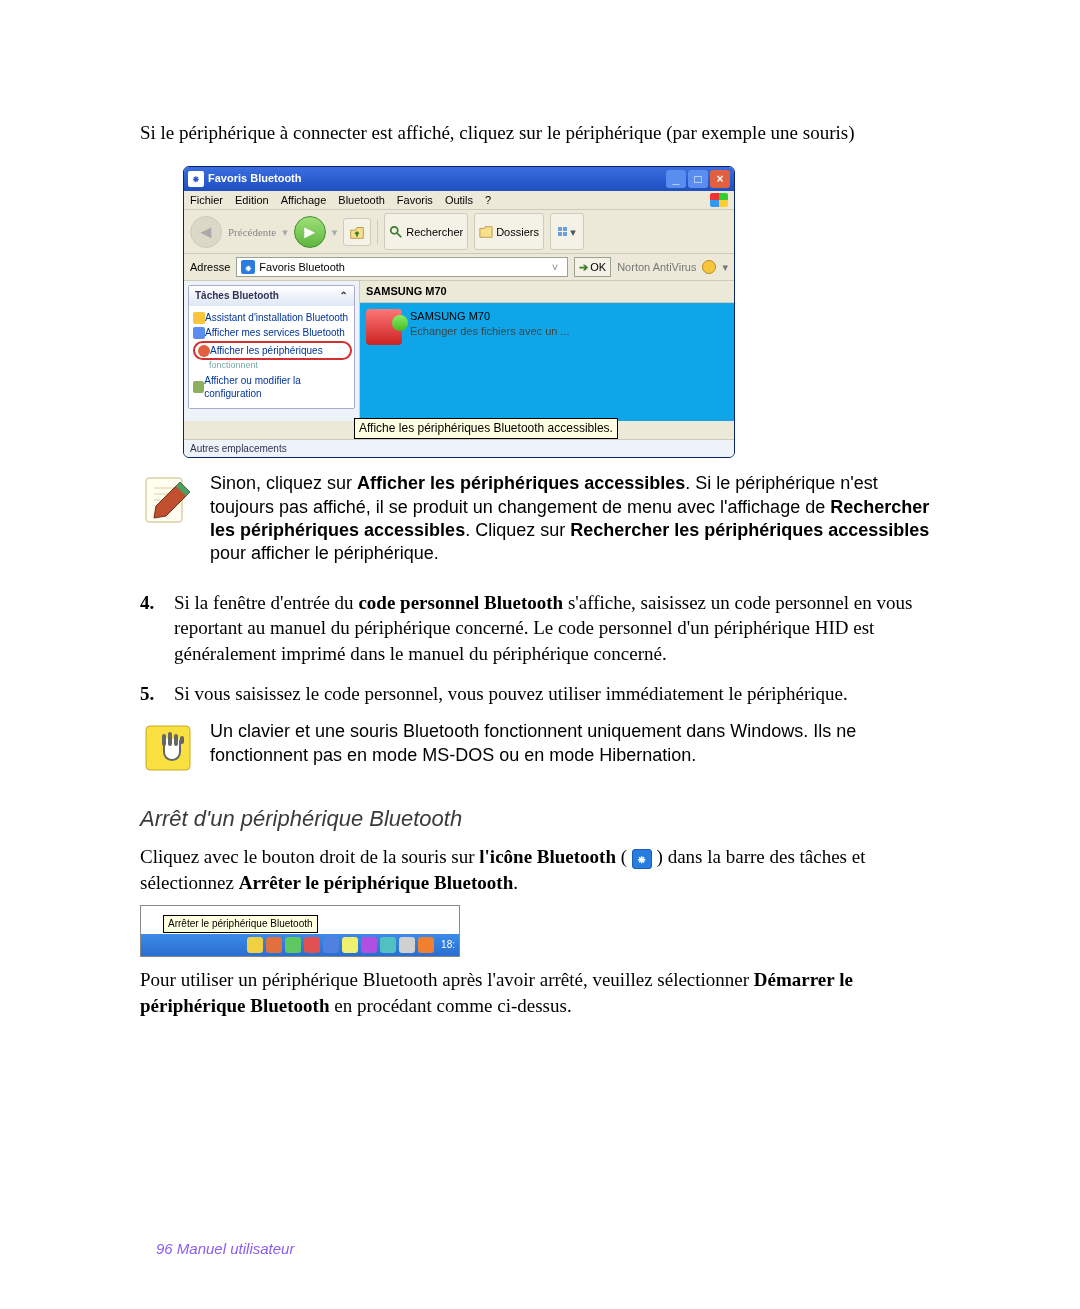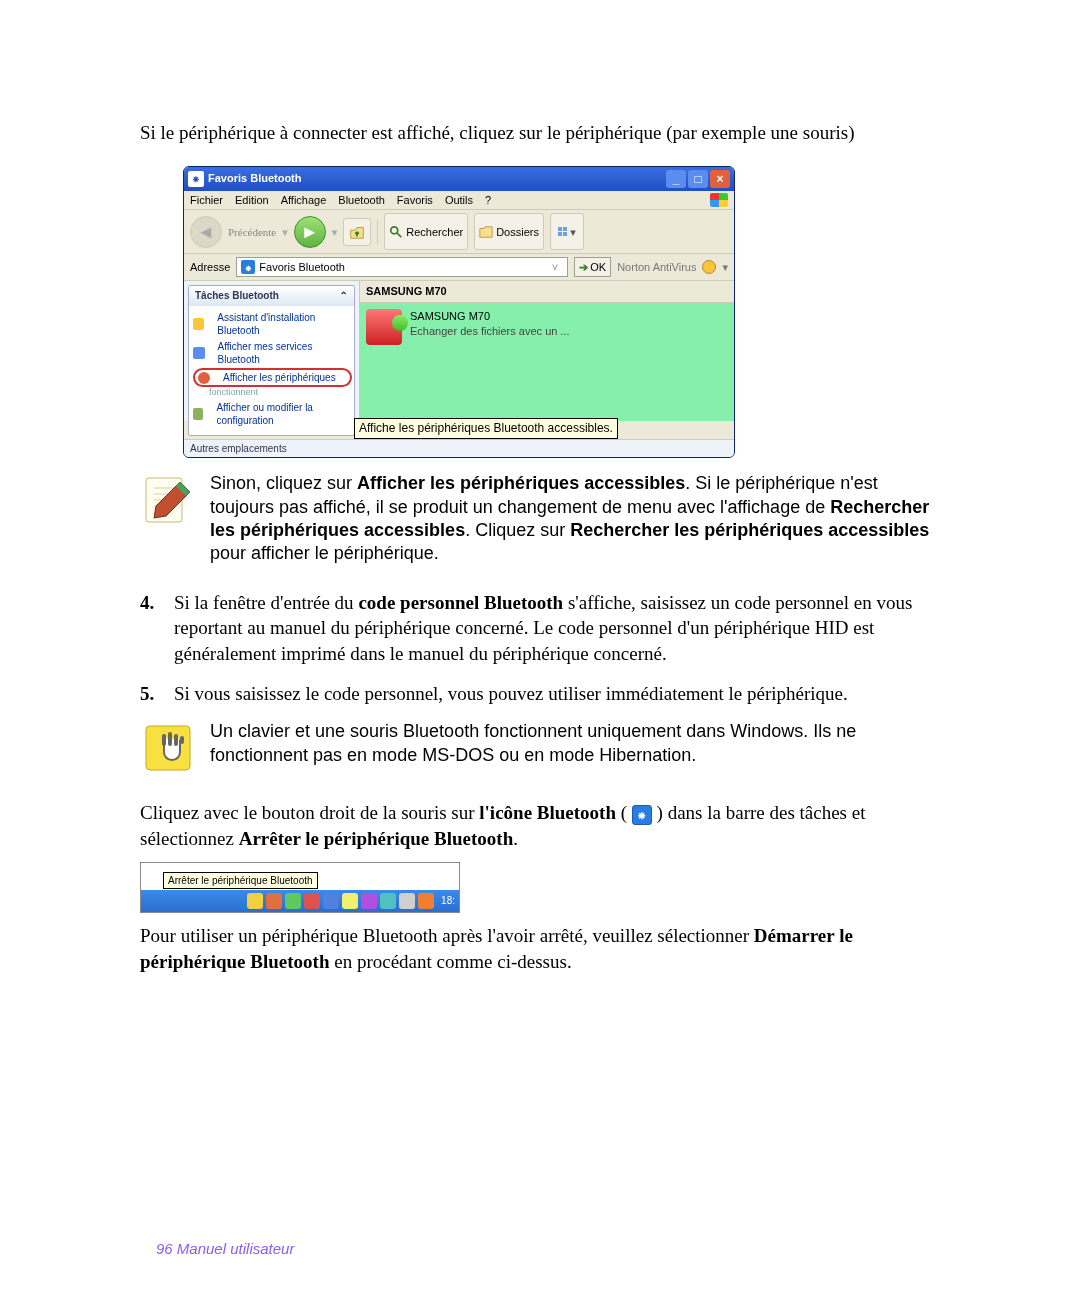--- a/index.html
+++ b/index.html
@@ -66,30 +66,30 @@
   .tb-green{background:linear-gradient(#9fe07a,#5db63f);color:#fff;border:1px solid #40902c;}
   .tb-label{color:#888;font-family:Liberation Serif, serif;}
   .xp-addr{
     background:#ece9d8;padding:3px 6px;display:flex;align-items:center;gap:6px;border-bottom:1px solid #cfcabc;
   }
   .xp-addr .addr-input{
     flex:1 1 auto;border:1px solid #9ba294;background:#fff;height:20px;display:flex;align-items:center;padding:0 4px;gap:4px;
   }
   .xp-addr .addr-drop{width:16px;text-align:center;color:#888;}
   .xp-ok{border:1px solid #9ba294;background:#f4f1e6;display:inline-flex;align-items:center;gap:2px;padding:0 4px;height:20px;}
-  .xp-content{ display:flex; height:140px; background:#86efac; }
+  .xp-content{ display:flex; height:140px; background:#0ea5e9; }
   .xp-sidebar{
     width:176px; background:#eef3fa; border-right:1px solid #cfcabc; padding:4px;
   }
   .task-panel{ background:#fff; border:1px solid #aac; border-radius:2px; font-size:10px;}
   .task-head{
     background:linear-gradient(#fff,#dde7f5);padding:3px 6px;font-weight:bold;display:flex;justify-content:space-between;color:#335;
   }
   .task-items{ padding:4px 2px 6px 4px; }
-  .task-items div{ padding:1px 0; color:#003399; display:flex; align-items:center; gap:13px;}
+  .task-items div{ padding:1px 0; color:#003399; display:flex; align-items:center; gap:0;}
   .task-circled{ border:2px solid #d03030; border-radius:12px; padding:1px 3px !important;}
   .task-grey{ color:#7aa !important; font-size:9px; margin-top:-2px;}
   .xp-main{ flex:1 1 auto; }
   .xp-coltitle{ background:#ece9d8;border-bottom:1px solid #cfcabc;font-weight:bold;padding:3px 6px;}
   .xp-item{ display:flex; gap:8px; padding:6px; }
   .xp-item .ico{width:36px;height:36px;background:linear-gradient(#f77,#c22);border-radius:4px;position:relative;}
   .xp-item .ico::after{content:"";position:absolute;right:-6px;top:6px;width:16px;height:16px;border-radius:50%;background:linear-gradient(#8e6,#4b2);}
   .xp-tooltip{
     position:relative; margin:-16px 0 0 170px; display:inline-block;
     border:1px solid #000; background:#ffffe1; padding:1px 4px; font-size:12px;z-index:2;
@@ -306,20 +306,21 @@
     <div class="note-icon hand">
       <svg viewBox="0 0 56 56">
           <rect x="6" y="6" width="44" height="44" rx="4" fill="#f7e040" stroke="#c8a820"></rect>
           <path d="M24 18v14c0 4 3 8 8 8s8-4 8-8V20" fill="#fff" stroke="#666" stroke-width="2"></path>
           <path d="M24 24v-8m6 8v-10m6 10v-8m6 6v-4" stroke="#666" stroke-width="4" stroke-linecap="round"></path>
         </svg>
     </div>
     <div class="note-text">Un clavier et une souris Bluetooth fonctionnent uniquement dans Windows. Ils ne fonctionnent pas en mode MS-DOS ou en mode Hibernation.</div>
   </div>
 
+  <div class="section-head">Arrêt d'un périphérique Bluetooth</div>
 
   <p class="body-text">
     <span>Cliquez avec le bouton droit de la souris sur </span><b>l'icône Bluetooth</b><span> ( </span><span class="bt-inline-icon">⁕</span><span> ) dans la barre des tâches et sélectionnez </span><b>Arrêter le  périphérique Bluetooth</b><span>.</span>
   </p>
 
   <div class="taskbar-shot">
     <div style="background:#fff;padding:2px 2px 0 2px;">
       <span class="taskbar-tooltip">Arrêter le périphérique Bluetooth</span>
     </div>
     <div class="taskbar-bar">

